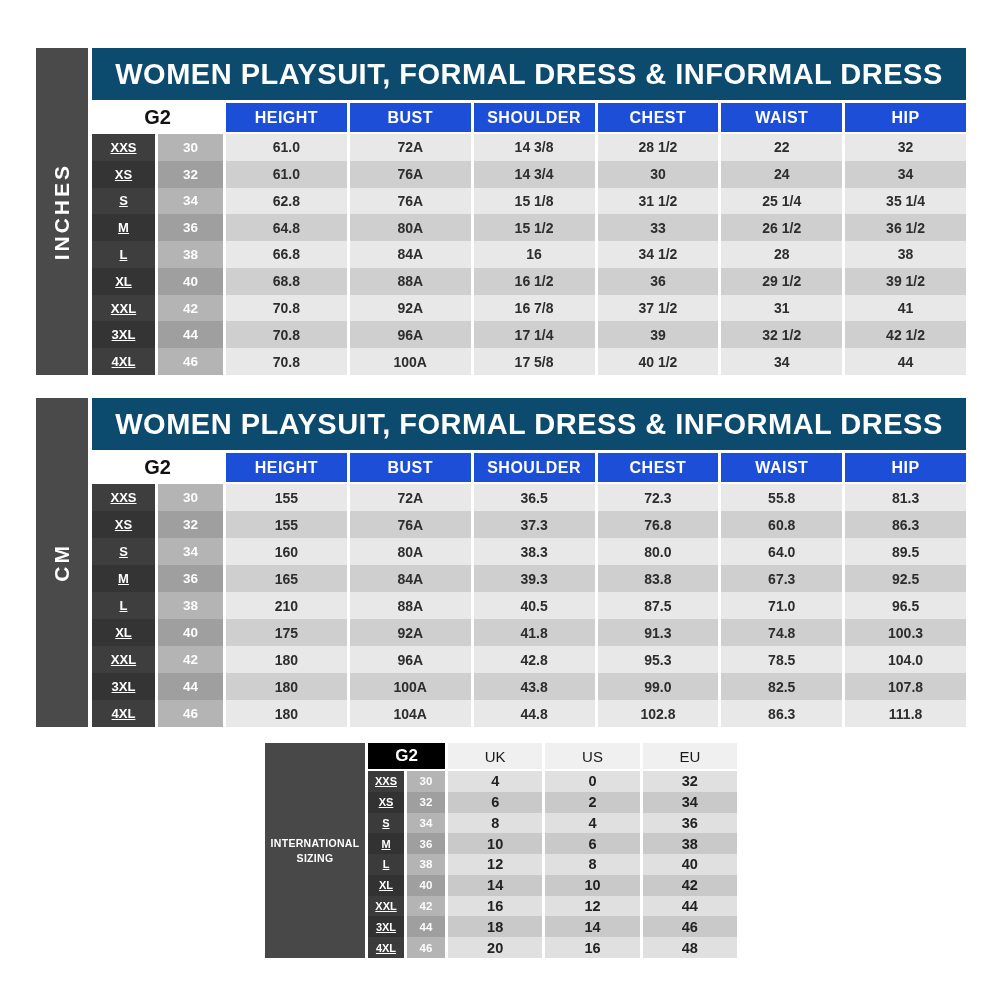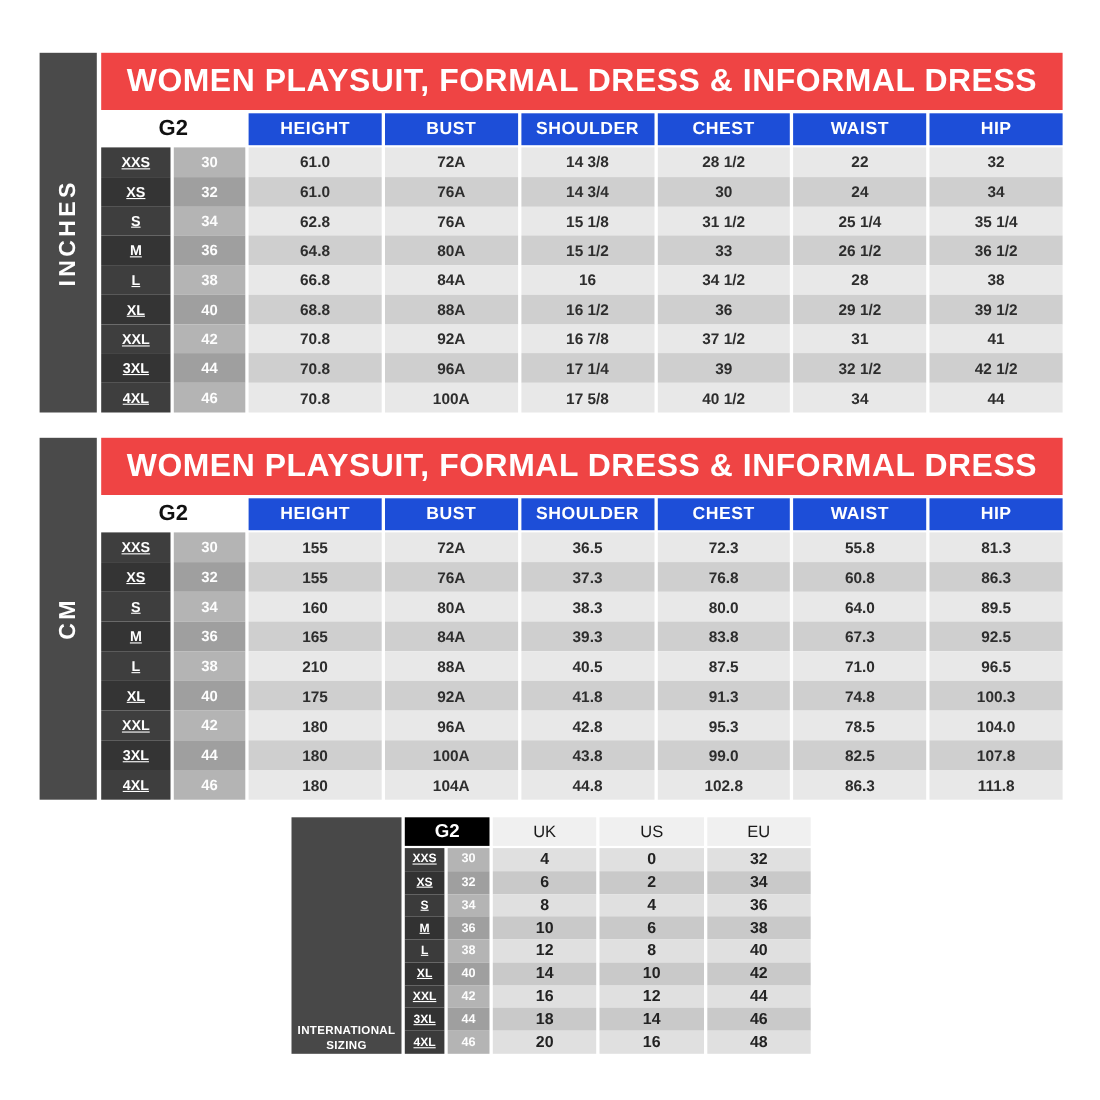--- a/index.html
+++ b/index.html
@@ -12,21 +12,21 @@
   .unit-rail{
     position:absolute;left:0;top:0;width:52px;background:#4a4a4a;
     display:flex;align-items:center;justify-content:center;
   }
   .unit-rail span{
     writing-mode:vertical-rl;transform:rotate(180deg);
     color:#fff;font-size:21px;font-weight:700;letter-spacing:3px;
   }
   .tbl-content{position:absolute;left:56px;top:0;width:874px;}
   .title-bar{
-    height:52px;background:#ef4444;color:#ffffff;
+    height:52px;background:#0c4a6e;color:#ffffff;
     display:flex;align-items:center;justify-content:center;
     font-size:29px;font-weight:700;letter-spacing:.5px;white-space:nowrap;
     margin-bottom:3px;
   }
   .head-grid,.body-grid{
     display:grid;grid-template-columns:63px 65px repeat(6,1fr);column-gap:3px;
   }
   .head-grid{height:29px;margin-bottom:2px;}
   .g2-cell{
     grid-column:span 2;background:#ffffff;color:#111;
@@ -51,21 +51,21 @@
   #tbl-inches{top:48px;}
   #tbl-inches .unit-rail{height:327px;}
   #tbl-inches .body-grid{height:241px;}
   #tbl-cm{top:398px;}
   #tbl-cm .unit-rail{height:329px;}
   #tbl-cm .body-grid{height:243px;}
   
   .intl-table{position:absolute;left:265px;top:743px;width:472px;height:215px;display:flex;}
   .intl-label{
     width:100px;background:#484848;color:#fff;margin-right:3px;
-    display:flex;flex-direction:column;align-items:center;justify-content:flex-end;
+    display:flex;flex-direction:column;align-items:center;justify-content:center;
     font-size:10.5px;font-weight:700;letter-spacing:.3px;line-height:1.35;
   }
   .intl-content{flex:1;}
   .intl-head-grid,.intl-body-grid{
     display:grid;grid-template-columns:36px 38px repeat(3,1fr);column-gap:3px;
   }
   .intl-head-grid{height:26px;margin-bottom:2px;}
   .g2-dark{
     grid-column:span 2;background:#000;color:#fff;
     display:flex;align-items:center;justify-content:center;

